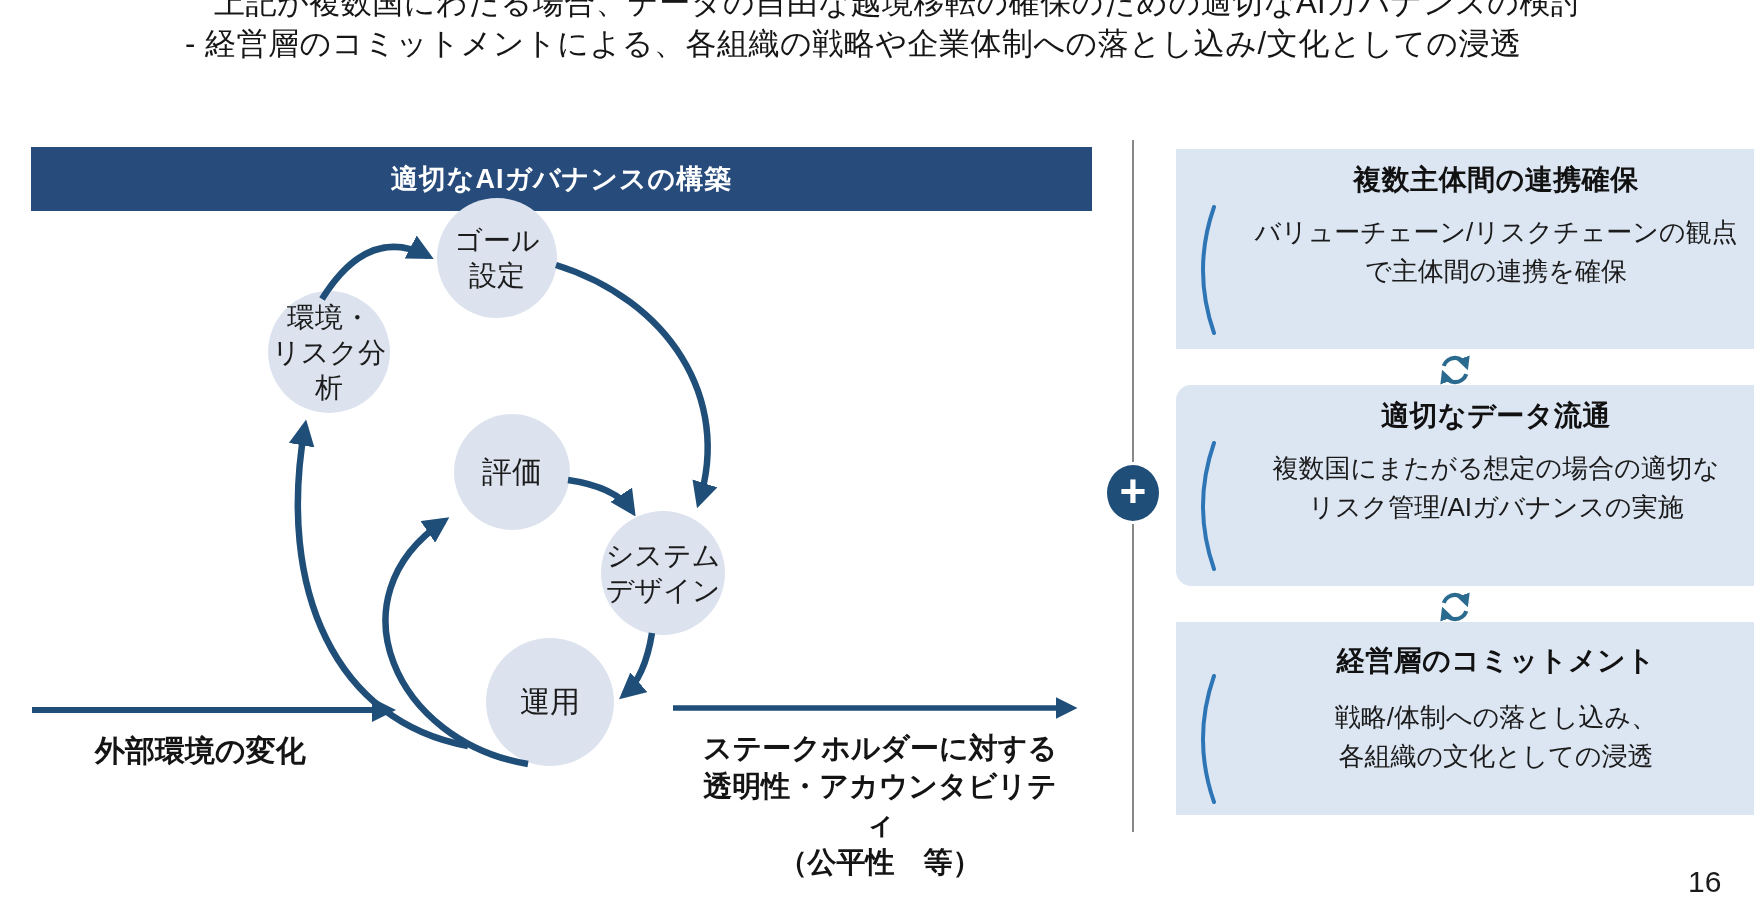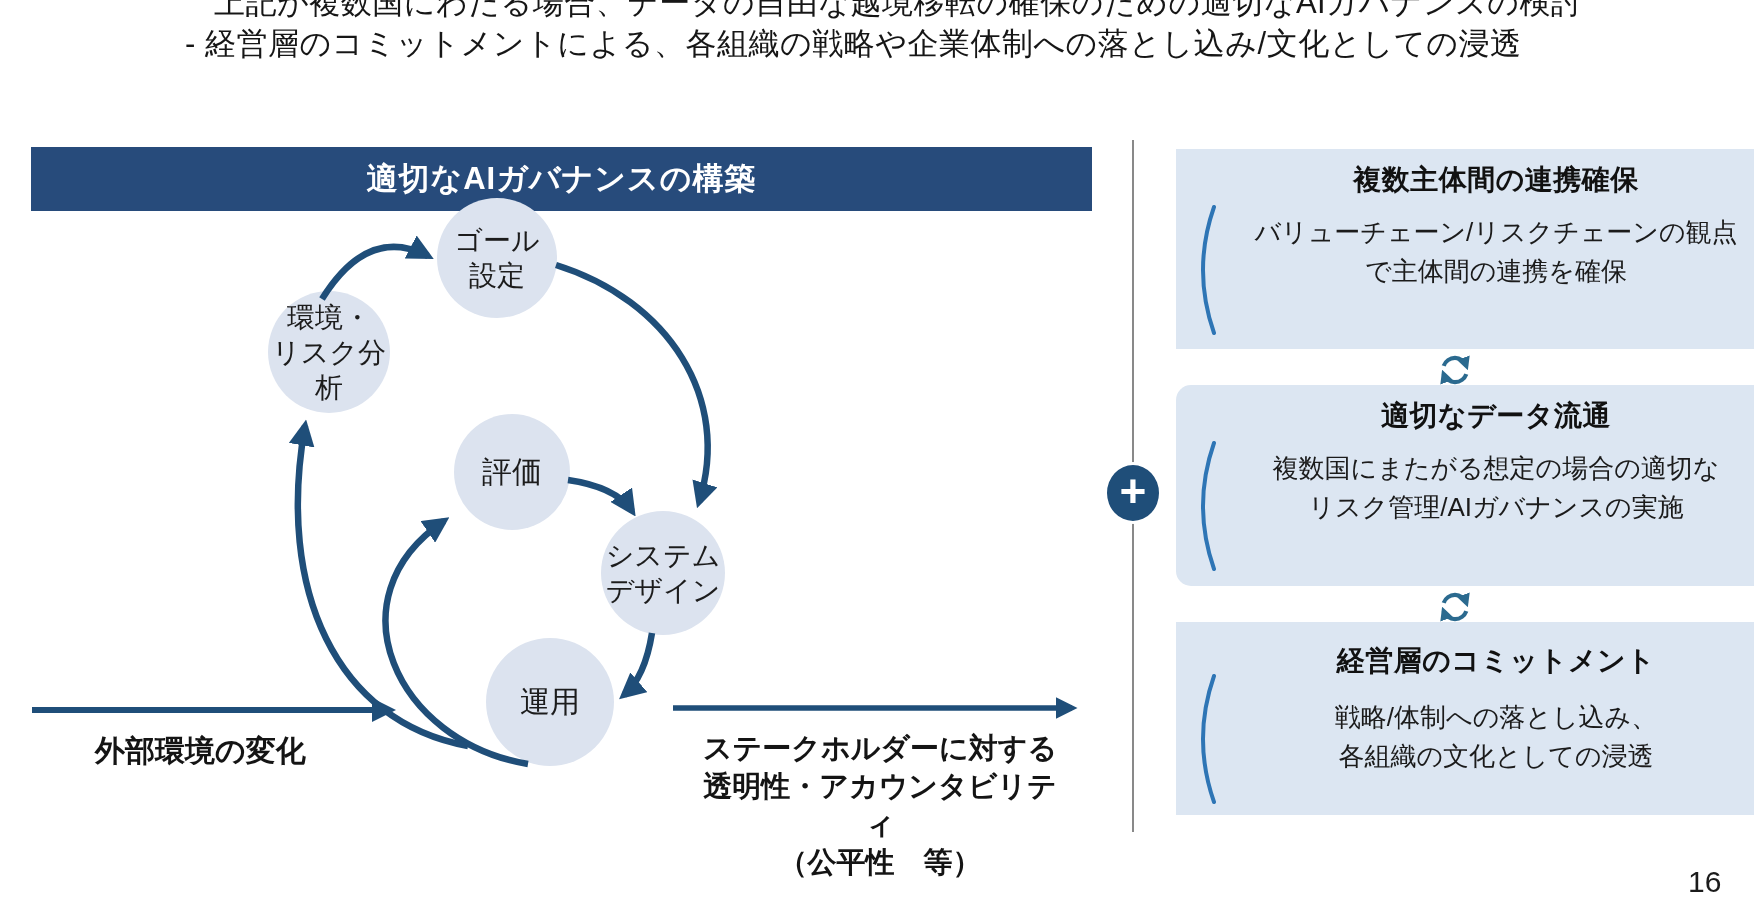--- a/index.html
+++ b/index.html
@@ -10,21 +10,21 @@
   .prewrap{white-space:pre-line;}
   
   .intro-line{position:absolute;font-size:31px;line-height:36px;color:#161616;letter-spacing:0.5px;}
   .line1{left:214px;top:-15px;}
   .line2{left:185px;top:26px;}
   
   .title-bar{
     position:absolute;left:31px;top:147px;width:1061px;height:64px;
     background:#274b7b;display:flex;align-items:center;justify-content:center;
   }
-  .title-bar span{color:#ffffff;font-size:31px;font-weight:bold;letter-spacing:1px;}
+  .title-bar span{color:#ffffff;font-size:27px;font-weight:bold;letter-spacing:1px;}
   
   .node{
     position:absolute;border-radius:50%;background:#dce3ef;
     display:flex;align-items:center;justify-content:center;
     text-align:center;font-size:28px;line-height:1.25;color:#1c1c1c;z-index:1;
   }
   .node-goal{left:437px;top:198px;width:120px;height:120px;}
   .node-env{left:268px;top:291px;width:122px;height:122px;}
   .node-eval{left:454px;top:414px;width:116px;height:116px;font-size:30px;}
   .node-sys{left:601px;top:511px;width:124px;height:124px;}

